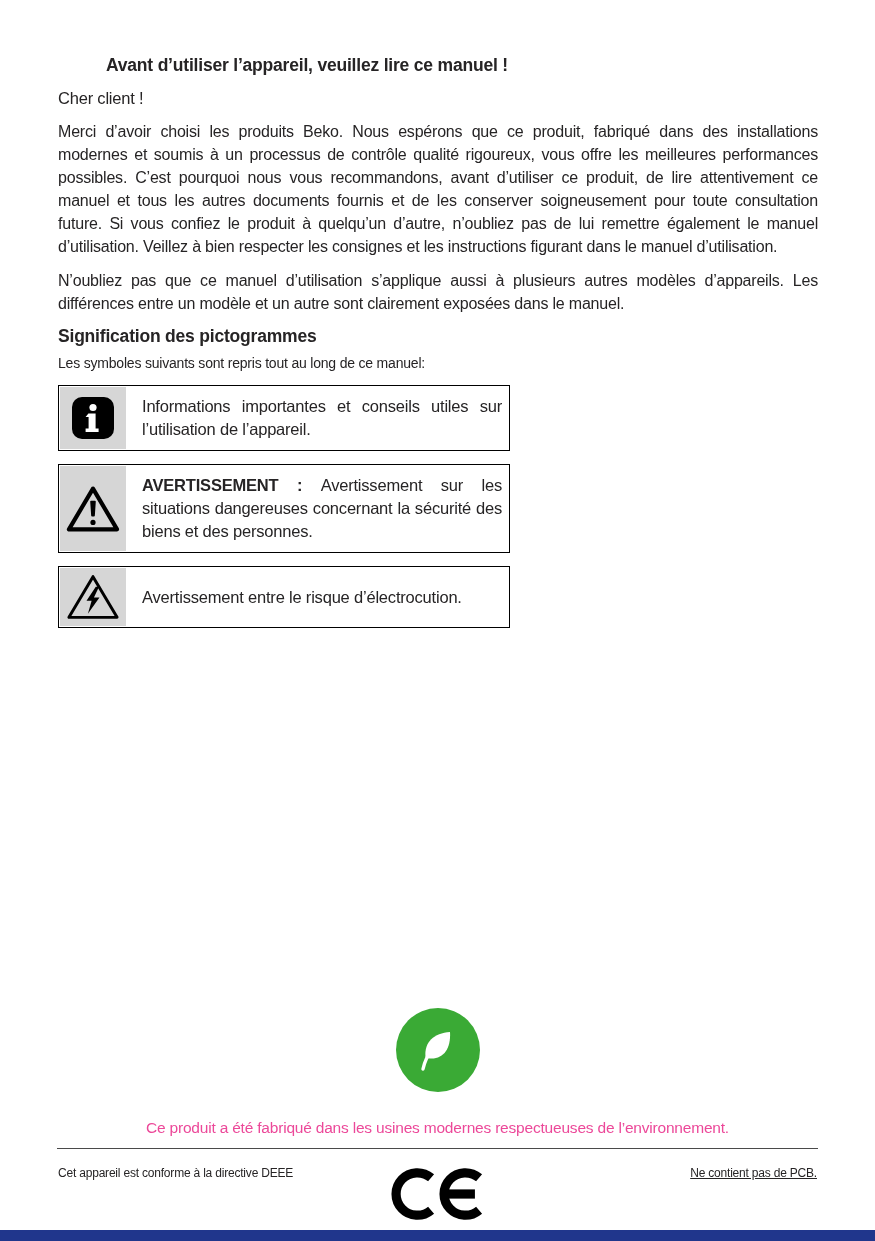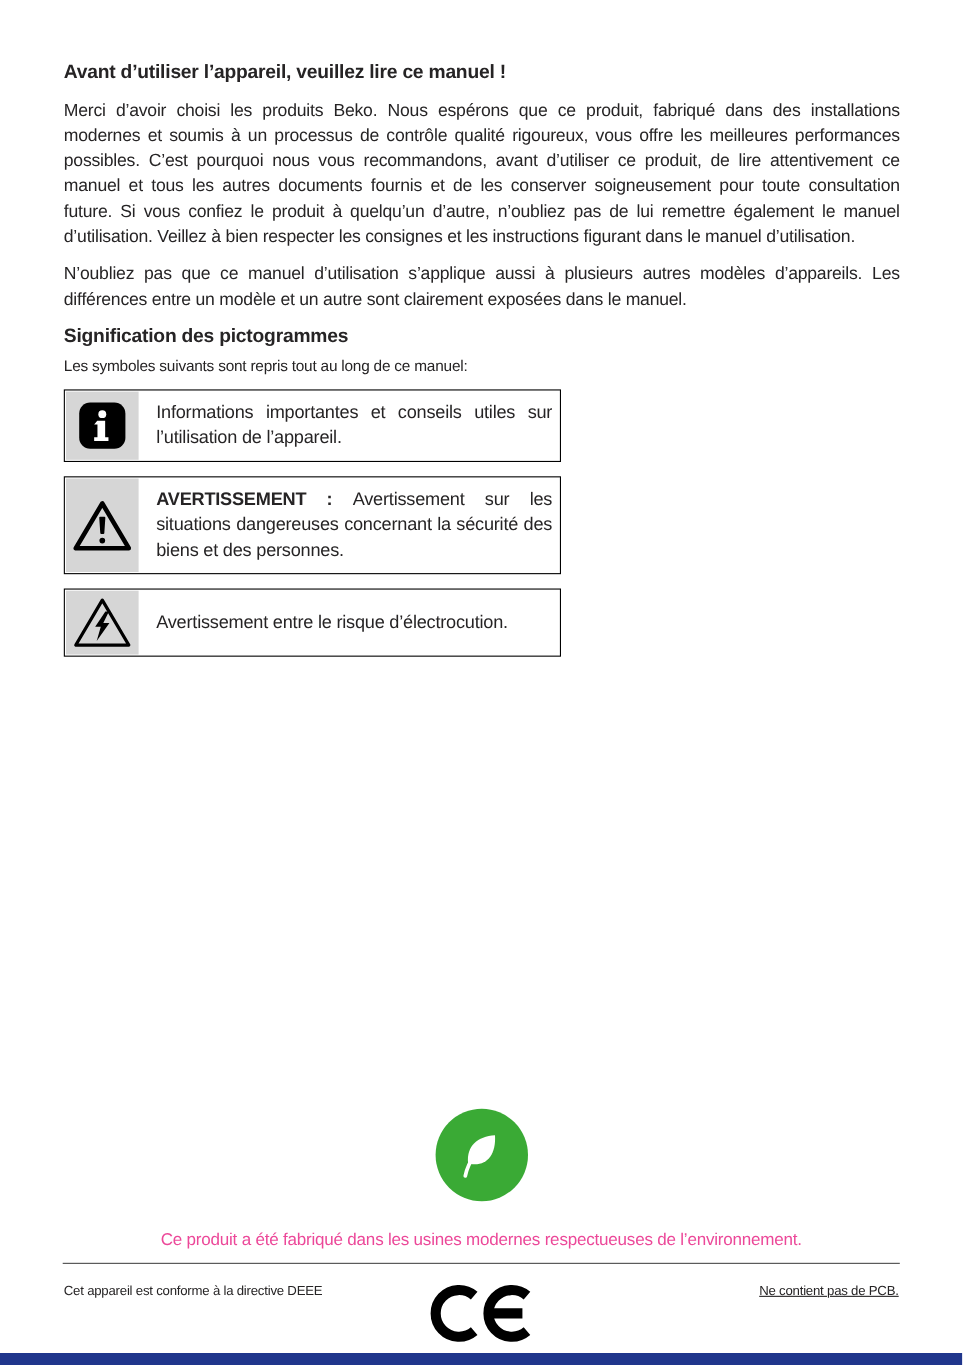--- a/index.html
+++ b/index.html
@@ -8,21 +8,21 @@
     position:relative;
     width:875px; height:1241px;
     margin:0 auto;
     background:#ffffff;
     font-family:"Liberation Sans", sans-serif;
     color:#262425;
     overflow:hidden;
     letter-spacing:-0.2px;
   }
   .content { padding:55px 57px 0 58px; }
-  .doc-title { font-size:17.5px; font-weight:bold; margin-bottom:13px; }
+  .doc-title { font-size:17.5px; font-weight:bold; margin-bottom:13px;margin-left:48px; }
   .salutation { font-size:16.5px; margin-bottom:12px; }
   .para {
     font-size:16px; line-height:23px;
     text-align:justify; margin-bottom:11px;
     hyphens:auto;
   }
   .section-heading { font-size:17.5px; font-weight:bold; margin:6px 0 8px; }
   .picto-intro { font-size:14px; margin-bottom:14px; }
 
   .picto-box {
@@ -75,20 +75,21 @@
     background:#20368c;
   }
 </style>
 </head>
 <body>
 
 <div class="page">
   <div class="content">
 
     <h1 class="doc-title">Avant d’utiliser l’appareil, veuillez lire ce manuel !</h1>
+    <p class="salutation">Cher client !</p>
     <p class="para">Merci d’avoir choisi les produits Beko. Nous espérons que ce produit, fabriqué dans des installations modernes et soumis à un processus de contrôle qualité rigoureux, vous offre les meilleures performances possibles. C’est pourquoi nous vous recommandons, avant d’utiliser ce produit, de lire attentivement ce manuel et tous les autres documents fournis et de les conserver soigneusement pour toute consultation future. Si vous confiez le produit à quelqu’un d’autre, n’oubliez pas de lui remettre également le manuel d’utilisation. Veillez à bien respecter les consignes et les instructions figurant dans le manuel d’utilisation.</p>
     <p class="para">N’oubliez pas que ce manuel d’utilisation s’applique aussi à plusieurs autres modèles d’appareils. Les différences entre un modèle et un autre sont clairement exposées dans le manuel.</p>
 
     <h2 class="section-heading">Signification des pictogrammes</h2>
     <p class="picto-intro">Les symboles suivants sont repris tout au long de ce manuel:</p>
 
     <div class="picto-box">
       <div class="picto-icon-cell">
         <svg width="48" height="48" viewBox="0 0 48 48" aria-hidden="true">
           <rect x="3" y="3" width="42" height="42" rx="10" fill="#000"></rect>

